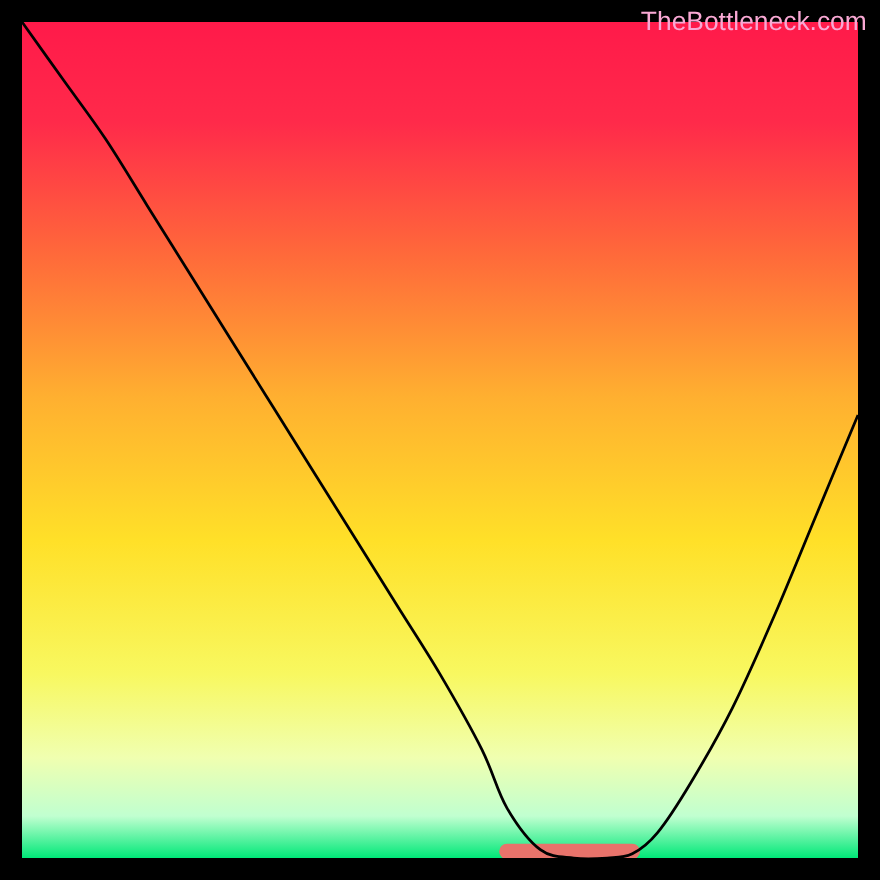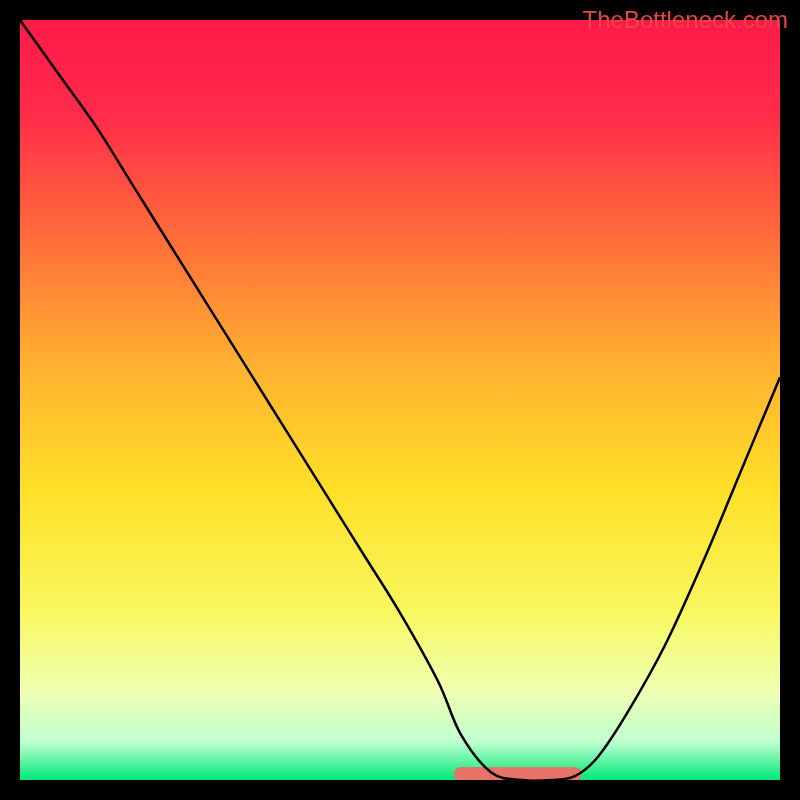--- a/index.html
+++ b/index.html
@@ -7,21 +7,21 @@
     width: 800px;
     height: 800px;
     background: #000;
     position: relative;
     font-family: Arial, sans-serif;
   }
   .watermark {
     position: absolute;
     top: 6px;
     right: 12px;
-    color: #ef4444;
+    color: #f9a8d4;
     font-size: 24px;
     font-weight: 400;
     z-index: 10;
   }
   .plot-area {
     position: absolute;
     left: 20px;
     top: 20px;
     width: 760px;
     height: 760px;

